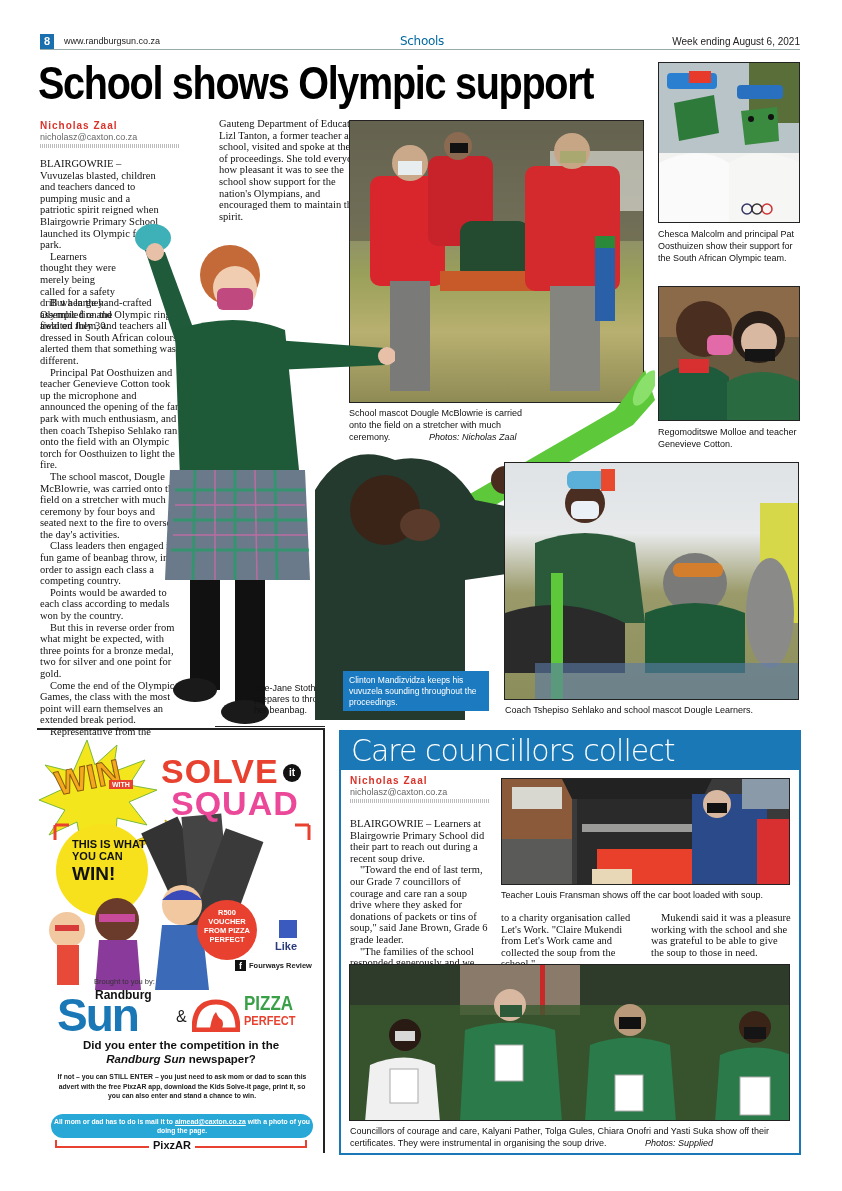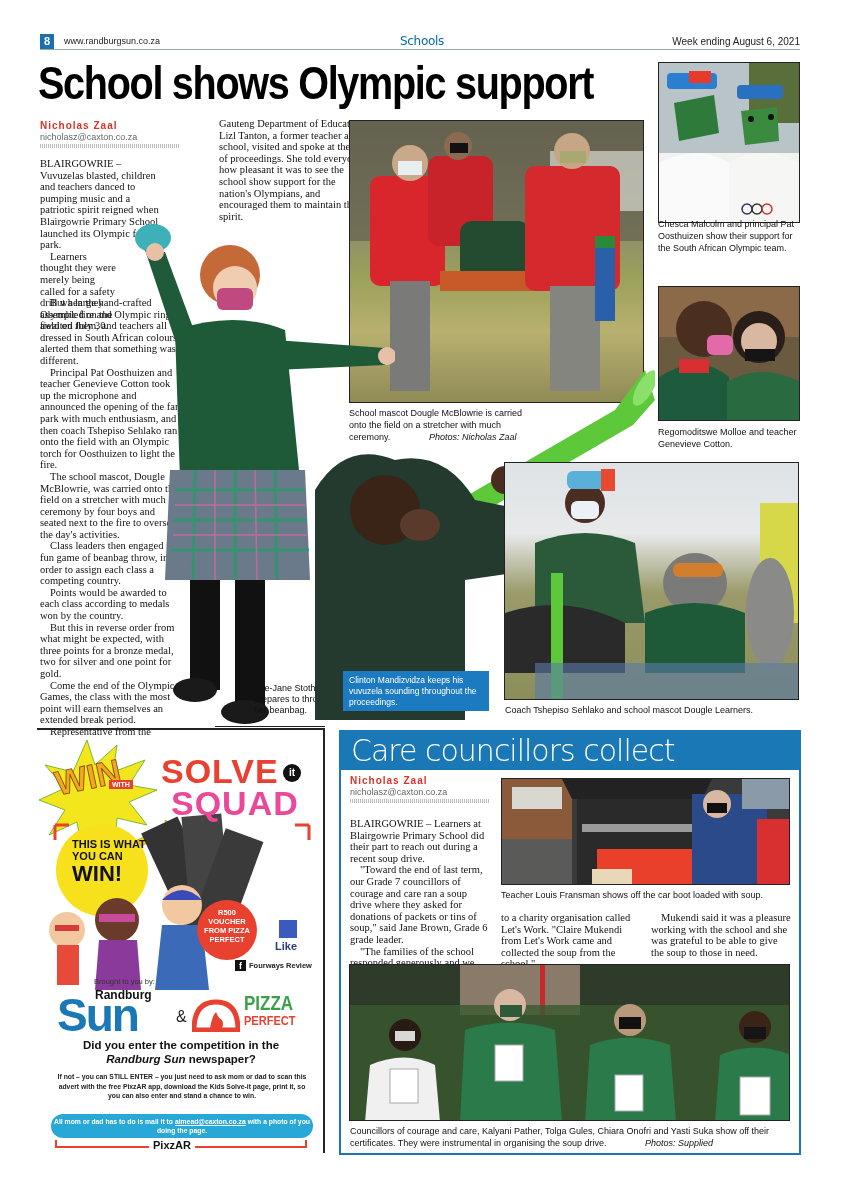--- a/index.html
+++ b/index.html
@@ -125,21 +125,21 @@
     <path d="M15 40 L55 32 L60 70 L20 78Z" fill="#2e7a3a"></path>
     <rect x="78" y="22" width="46" height="14" rx="4" fill="#2a70c0"></rect>
     <path d="M82 48 L118 44 L120 78 L86 82Z" fill="#3a8a40"></path>
     <circle cx="92" cy="56" r="3" fill="#111"></circle>
       <circle cx="112" cy="54" r="3" fill="#111"></circle>
     <circle cx="88" cy="146" r="5" fill="none" stroke="#336" stroke-width="1.5"></circle>
     <circle cx="98" cy="146" r="5" fill="none" stroke="#333" stroke-width="1.5"></circle>
     <circle cx="108" cy="146" r="5" fill="none" stroke="#c33" stroke-width="1.5"></circle>
   </svg>
 </div>
-<div class="abs caption" style="left:658px; top:218px; width:142px;">Chesca Malcolm and principal Pat Oosthuizen show their support for the South African Olympic team.</div>
+<div class="abs caption" style="left:658px; top:228px; width:142px;">Chesca Malcolm and principal Pat Oosthuizen show their support for the South African Olympic team.</div>
 
 <div class="abs photo" style="left:658px; top:286px; width:142px; height:135px; background:#6a5a40;">
   <svg width="142" height="135" viewBox="0 0 142 135">
     <rect x="0" y="0" width="142" height="50" fill="#8a6a48"></rect>
     <circle cx="45" cy="42" r="28" fill="#4a2e20"></circle>
     <rect x="48" y="48" width="26" height="20" rx="6" fill="#e26aa8"></rect>
     <path d="M0 135 L0 90 Q40 65 70 90 L70 135Z" fill="#1e5a3c"></path>
     <rect x="20" y="72" width="30" height="14" fill="#d83030"></rect>
     <circle cx="100" cy="50" r="26" fill="#2a1e18"></circle>
     <circle cx="100" cy="54" r="18" fill="#d8b8a0"></circle>
@@ -263,21 +263,21 @@
 
   <div class="abs" style="left:18px; top:28px; font:bold 34px 'Liberation Sans',sans-serif; color:#f4a81c; transform:rotate(-12deg); -webkit-text-stroke:1px #8a5a10;">WIN</div>
   <div class="abs" style="left:72px; top:50px; background:#e8412f; color:#fff; font:bold 7px 'Liberation Sans',sans-serif; padding:1px 3px;">WITH</div>
   <div class="abs" style="left:124px; top:22px; font:bold 34px 'Liberation Sans',sans-serif; color:#e8412f; letter-spacing:1px;">SOLVE</div>
   <div class="abs" style="left:246px; top:34px; width:18px; height:18px; border-radius:50%; background:#111; color:#fff; font:bold 10px 'Liberation Sans',sans-serif; text-align:center; line-height:18px;">it</div>
   <div class="abs" style="left:134px; top:54px; font:bold 34px 'Liberation Sans',sans-serif; color:#ec4899; letter-spacing:1px;">SQUAD</div>
 
   <div class="abs" style="left:35px; top:108px; width:90px; text-align:left; font:bold 11px/12px 'Liberation Sans',sans-serif; color:#111;">
     <div>THIS IS WHAT</div>
     <div>YOU CAN</div>
-    <div style="font-size:22px; line-height:24px;">WIN!</div>
+    <div style="font-size:19px; line-height:24px;">WIN!</div>
   </div>
 
   <div class="abs" style="left:150px; top:100px; width:110px; color:#d8d060; font:8px 'Liberation Sans',sans-serif; transform:rotate(-60deg); transform-origin:left top;">
   </div>
 
   <div class="abs" style="left:161px; top:178px; width:58px; text-align:center; color:#fff; font:bold 7.5px/9px 'Liberation Sans',sans-serif;">
     <div>R500</div>
     <div>VOUCHER</div>
     <div>FROM PIZZA</div>
     <div>PERFECT</div>

